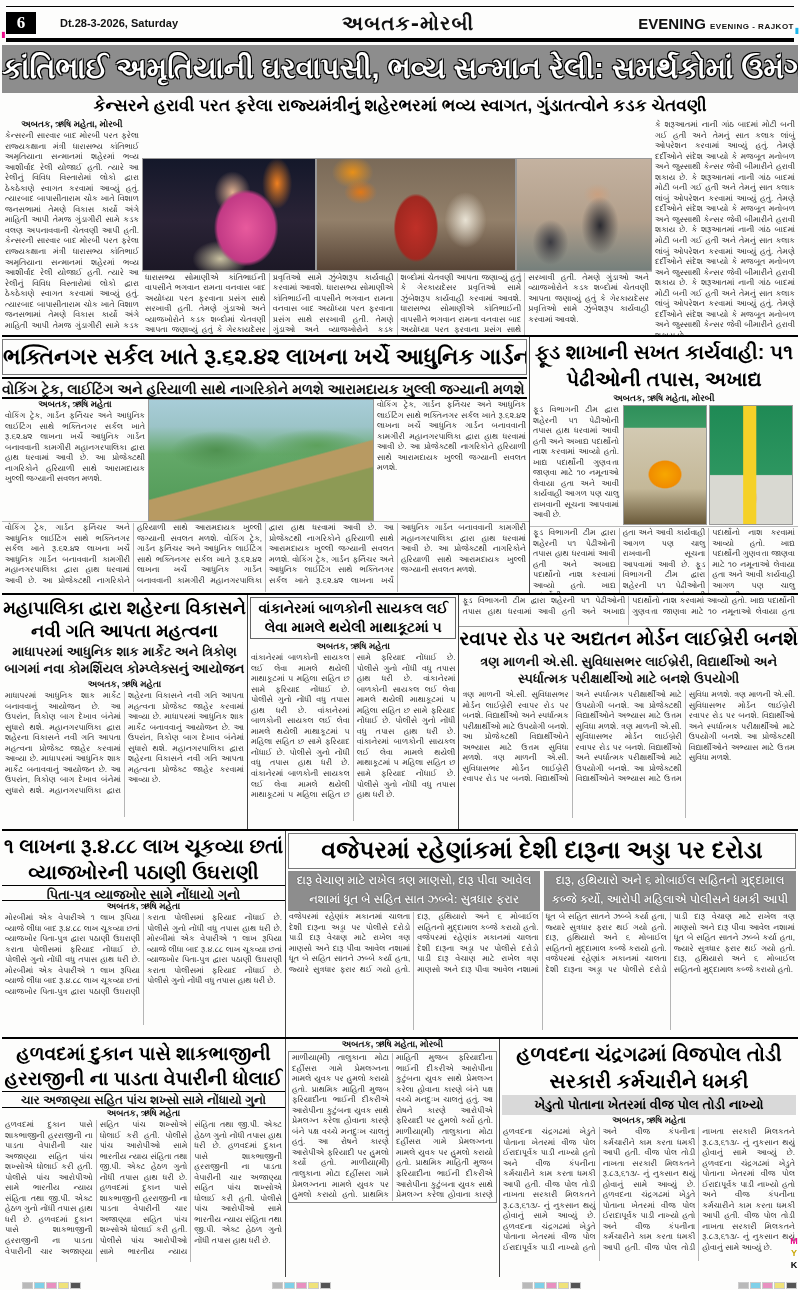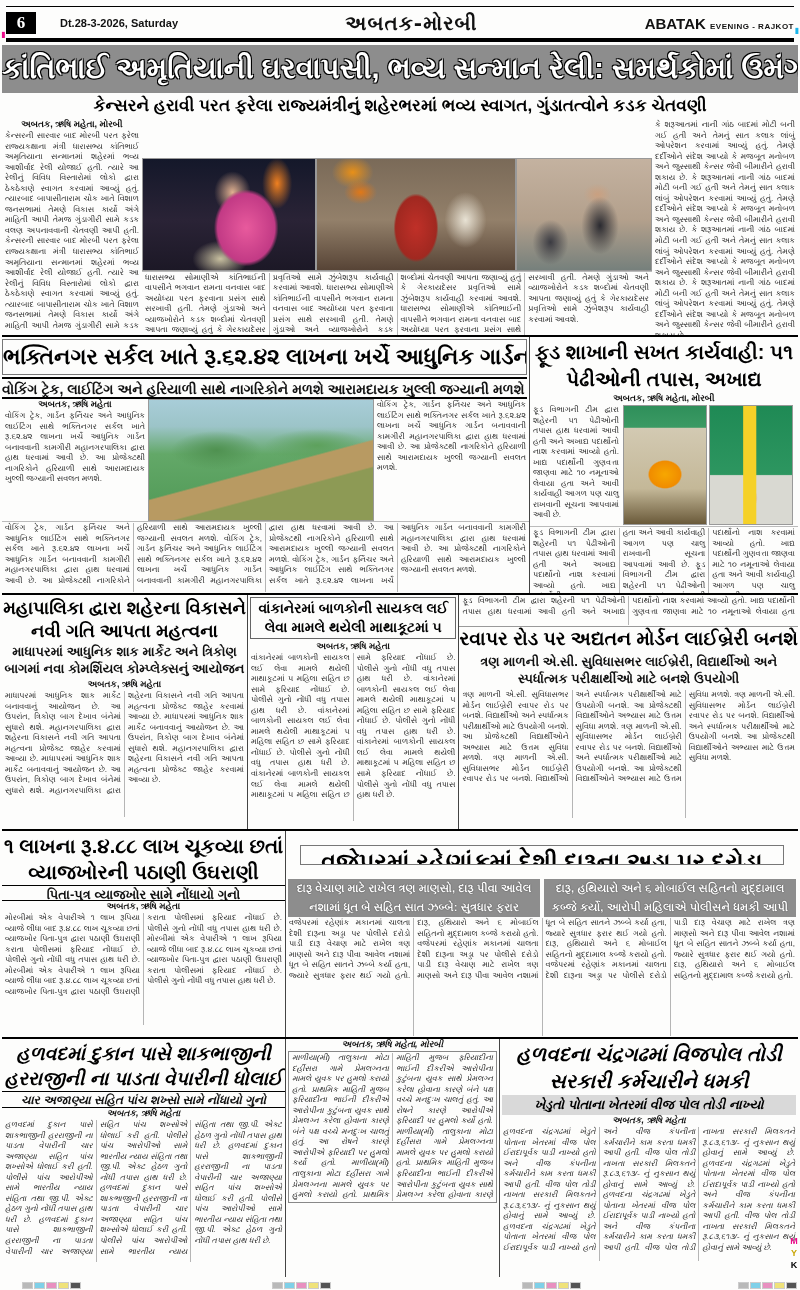--- a/index.html
+++ b/index.html
@@ -106,26 +106,26 @@
   .l-hl{font-size:19px;line-height:24px;height:26px;white-space:nowrap;}
   .l-sub{font-size:13px;line-height:17px;height:36px;font-weight:bold;text-align:center;overflow:hidden;}
 
   
   .row4{display:flex;height:206px;margin:0 2px;}
   .money{width:284px;border-right:1px solid #444;}
   .m-hl{font-size:20px;line-height:26px;height:54px;padding-top:2px;}
   .m-sub{font-size:13px;height:16px;line-height:17px;font-weight:bold;text-align:center;
          border-top:1.5px solid #000;border-bottom:1.5px solid #000;white-space:nowrap;overflow:hidden;}
   .liquor{flex:1;display:flex;flex-direction:column;}
-  .lq-hl{font-size:24px;line-height:32px;height:36px;border:1px solid #777;margin:14px;white-space:nowrap;}
+  .lq-hl{font-size:24px;line-height:32px;height:36px;border:1px solid #777;margin:2px;white-space:nowrap;}
   .lq-subrow{display:flex;gap:4px;margin:0 2px;height:40px;}
   .lq-subrow .graybox{flex:1;font-size:11.5px;line-height:19px;padding:0 3px;}
 
   
-  .row5{display:flex;height:238px;margin:0 2px;font-style:italic;}
+  .row5{display:flex;height:238px;margin:0 2px;}
   .veg{width:284px;border-right:1px solid #444;}
   .v-hl{font-size:19px;line-height:25px;height:52px;padding-top:2px;}
   .v-sub{font-size:12px;height:17px;line-height:16px;font-weight:bold;text-align:center;
          border-top:1.5px solid #000;border-bottom:1.5px solid #000;white-space:nowrap;overflow:hidden;}
   .love{width:214px;border-right:1px solid #444;}
   .lv-hl{font-size:15px;line-height:21px;height:46px;border:1px solid #666;margin:2px;padding-top:1px;}
   .lv-body{border:1px solid #888;margin:1px 2px;height:152px;}
   .pole{flex:1;}
   .po-hl{font-size:20px;line-height:27px;height:56px;padding-top:2px;}
   .po-sub{height:20px;font-size:13px;line-height:19px;margin:0 2px;}
@@ -140,21 +140,21 @@
 </head>
 <body>
 
 <div class="page">
 
   <div class="hdr">
     <div class="pageno">6</div>
     <div class="hdr-date">Dt.28-3-2026, Saturday</div>
     <div class="masthead">અબતક-મોરબી</div>
     <div class="brand">
-      <span>ABATAK</span>
+      <span>EVENING</span>
       <small>EVENING - RAJKOT</small>
     </div>
   </div>
   <div class="thickrule"></div>
 
   <div class="lead-banner">કાંતિભાઈ અમૃતિયાની ઘરવાપસી, ભવ્ય સન્માન રેલી: સમર્થકોમાં ઉમંગનો માહોલ</div>
   <div class="hl lead-sub">કેન્સરને હરાવી પરત ફરેલા રાજ્યમંત્રીનું શહેરભરમાં ભવ્ય સ્વાગત, ગુંડાતત્વોને કડક ચેતવણી</div>
   <div class="lead-content">
     <div class="lead-left">
       <div class="byline">અબતક, ઋષિ મહેતા, મોરબી</div>

